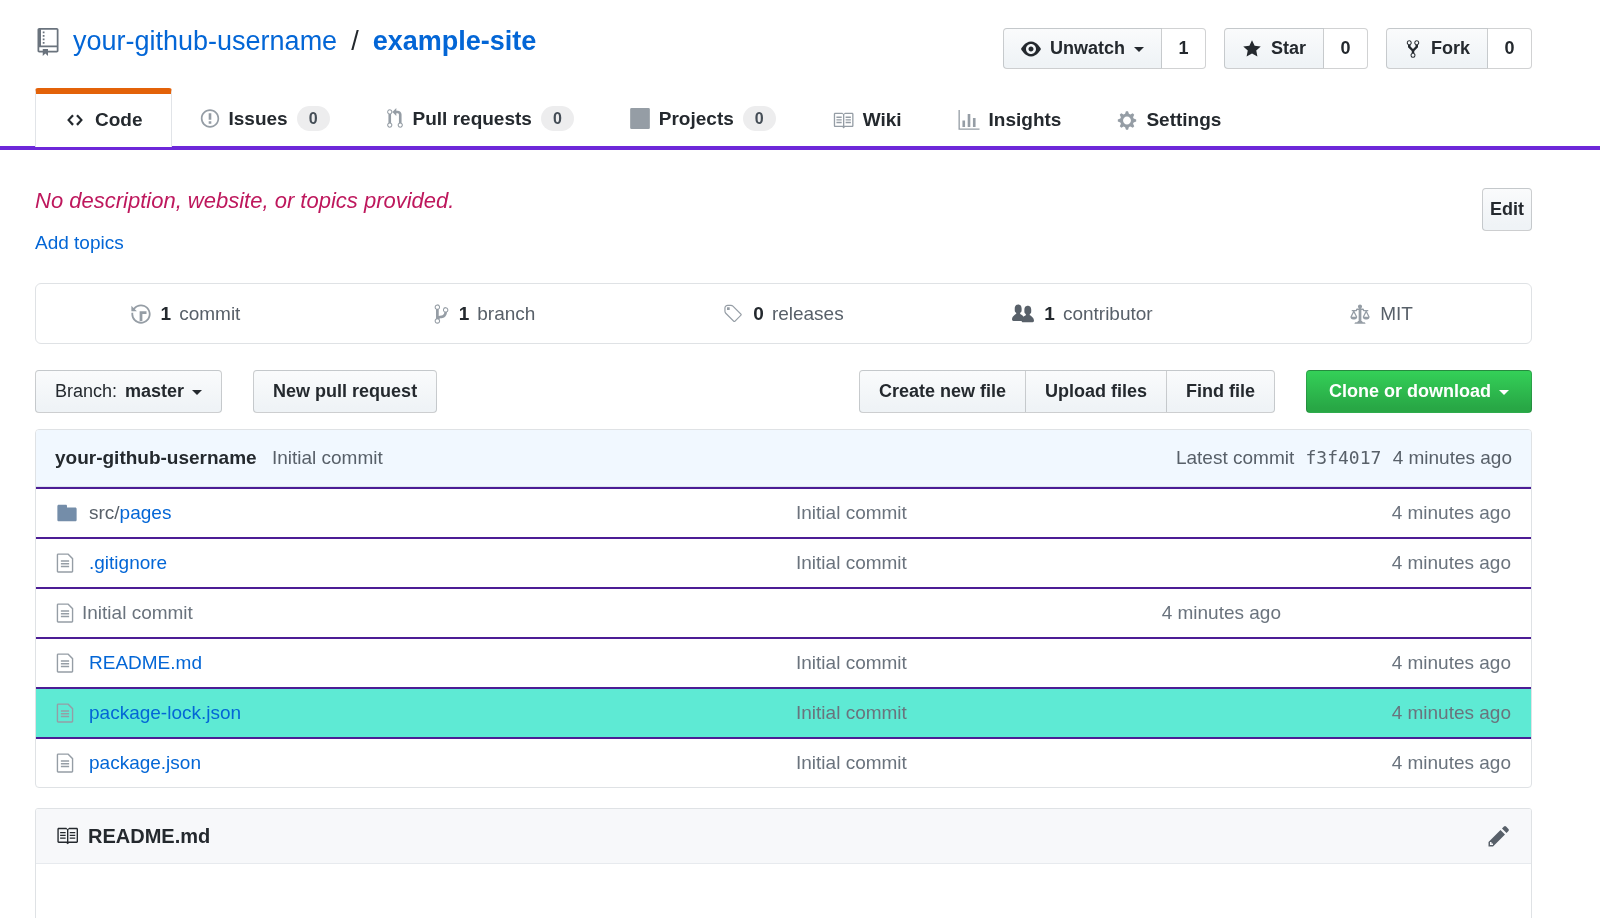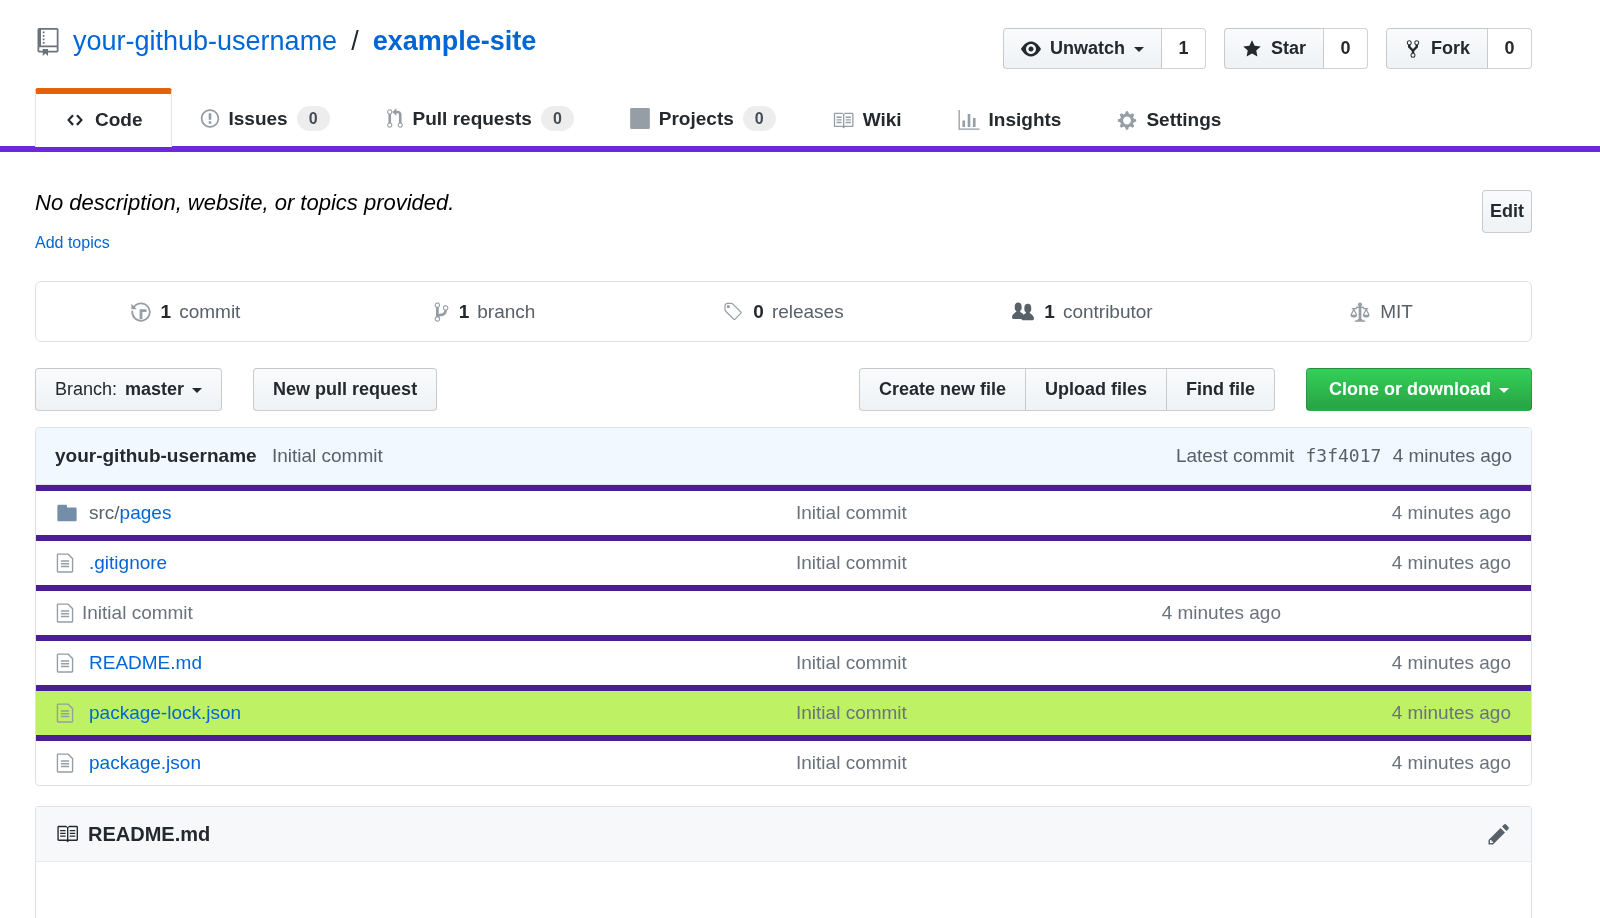--- a/index.html
+++ b/index.html
@@ -40,21 +40,21 @@
     background: #fff; border: 1px solid rgba(27,31,35,0.2); border-left: 0;
     border-radius: 0 4px 4px 0; cursor: pointer;
   }
   .caret {
     display: inline-block; width: 0; height: 0;
     border: 5px solid transparent; border-top-color: currentColor;
     margin-top: 6px;
   }
 
   
-  .reponav-wrap { border-bottom: 6px solid #6d28d9; margin-top: 16px; }
+  .reponav-wrap { border-bottom: 4px solid #6d28d9; margin-top: 16px; }
   .reponav { display: flex; padding-left: 35px; align-items: flex-end; }
   .reponav-item {
     display: flex; align-items: center; gap: 9px;
     padding: 15px 28px; font-size: 19px; font-weight: 600; color: #24292e;
     cursor: pointer; border-top: 6px solid transparent; margin-bottom: 0;
   }
   .reponav-item .tab-icon { color: #959da5; display: inline-flex; }
   .reponav-item.selected {
     background: #fff;
     border: 1px solid #e1e4e8; border-bottom: none;
@@ -64,22 +64,22 @@
   }
   .reponav-item.selected .tab-icon { color: #24292e; }
   .counter {
     background: rgba(27,31,35,0.08); color: #444d56;
     font-size: 16px; font-weight: 600;
     padding: 3px 12px; border-radius: 20px; line-height: 1.2;
   }
 
   
   .repo-description-row { display: flex; justify-content: space-between; align-items: flex-start; margin-top: 38px; }
-  .repo-description { font-size: 22px; font-style: italic; color: #000000; }
-  .add-topics { display: inline-block; margin-top: 18px; font-size: 16px; color: #0366d6; text-decoration: none; cursor: pointer; }
+  .repo-description { font-size: 22px; font-style: italic; color: #be185d; }
+  .add-topics { display: inline-block; margin-top: 18px; font-size: 19px; color: #0366d6; text-decoration: none; cursor: pointer; }
   .btn {
     display: inline-flex; align-items: center; gap: 8px;
     font-size: 18px; font-weight: 600; color: #24292e;
     background: linear-gradient(-180deg, #fafbfc, #eff3f6 90%);
     border: 1px solid rgba(27,31,35,0.2); border-radius: 4px;
     padding: 10px 19px; cursor: pointer; white-space: nowrap;
     text-decoration: none;
   }
   .btn-edit { padding: 10px 7px; }
 
@@ -118,24 +118,24 @@
     background: #f1f8ff; border-bottom: 1px solid #dde6f0;
     padding: 17px 19px; font-size: 19px; color: #586069;
     border-radius: 3px 3px 0 0;
   }
   .commit-tease .author { font-weight: 700; color: #24292e; cursor: pointer; }
   .commit-tease .message { margin-left: 10px; color: #586069; cursor: pointer; }
   .commit-tease .sha { font-family: "DejaVu Sans Mono", "Liberation Mono", monospace; font-size: 18px; margin: 12px 6px; cursor: pointer; }
   .file-row {
     display: grid; grid-template-columns: 46px 714px 1fr 230px;
     align-items: center; height: 50px; font-size: 19px;
-    border-top: 6px solid #4c1d95;
+    border-top: 2px solid #4c1d95;
   }
   .file-row:first-of-type { border-top: none; }
-  .file-row.hovered { background: #bef264; }
+  .file-row.hovered { background: #5eead4; }
   .cell-icon { padding-left: 20px; display: flex; align-items: center; }
   .cell-icon.folder { color: #748da9; }
   .cell-icon.doc { color: #959da5; }
   .cell-name { padding-left: 7px; white-space: nowrap; overflow: hidden; }
   .cell-name .prefix { color: #586069; cursor: pointer; }
   .cell-name a { color: #0366d6; text-decoration: none; cursor: pointer; }
   .cell-msg { color: #6a737d; }
   .cell-msg a { color: #6a737d; text-decoration: none; cursor: pointer; }
   .cell-age { color: #6a737d; text-align: right; padding-right: 20px; white-space: nowrap; }
 

